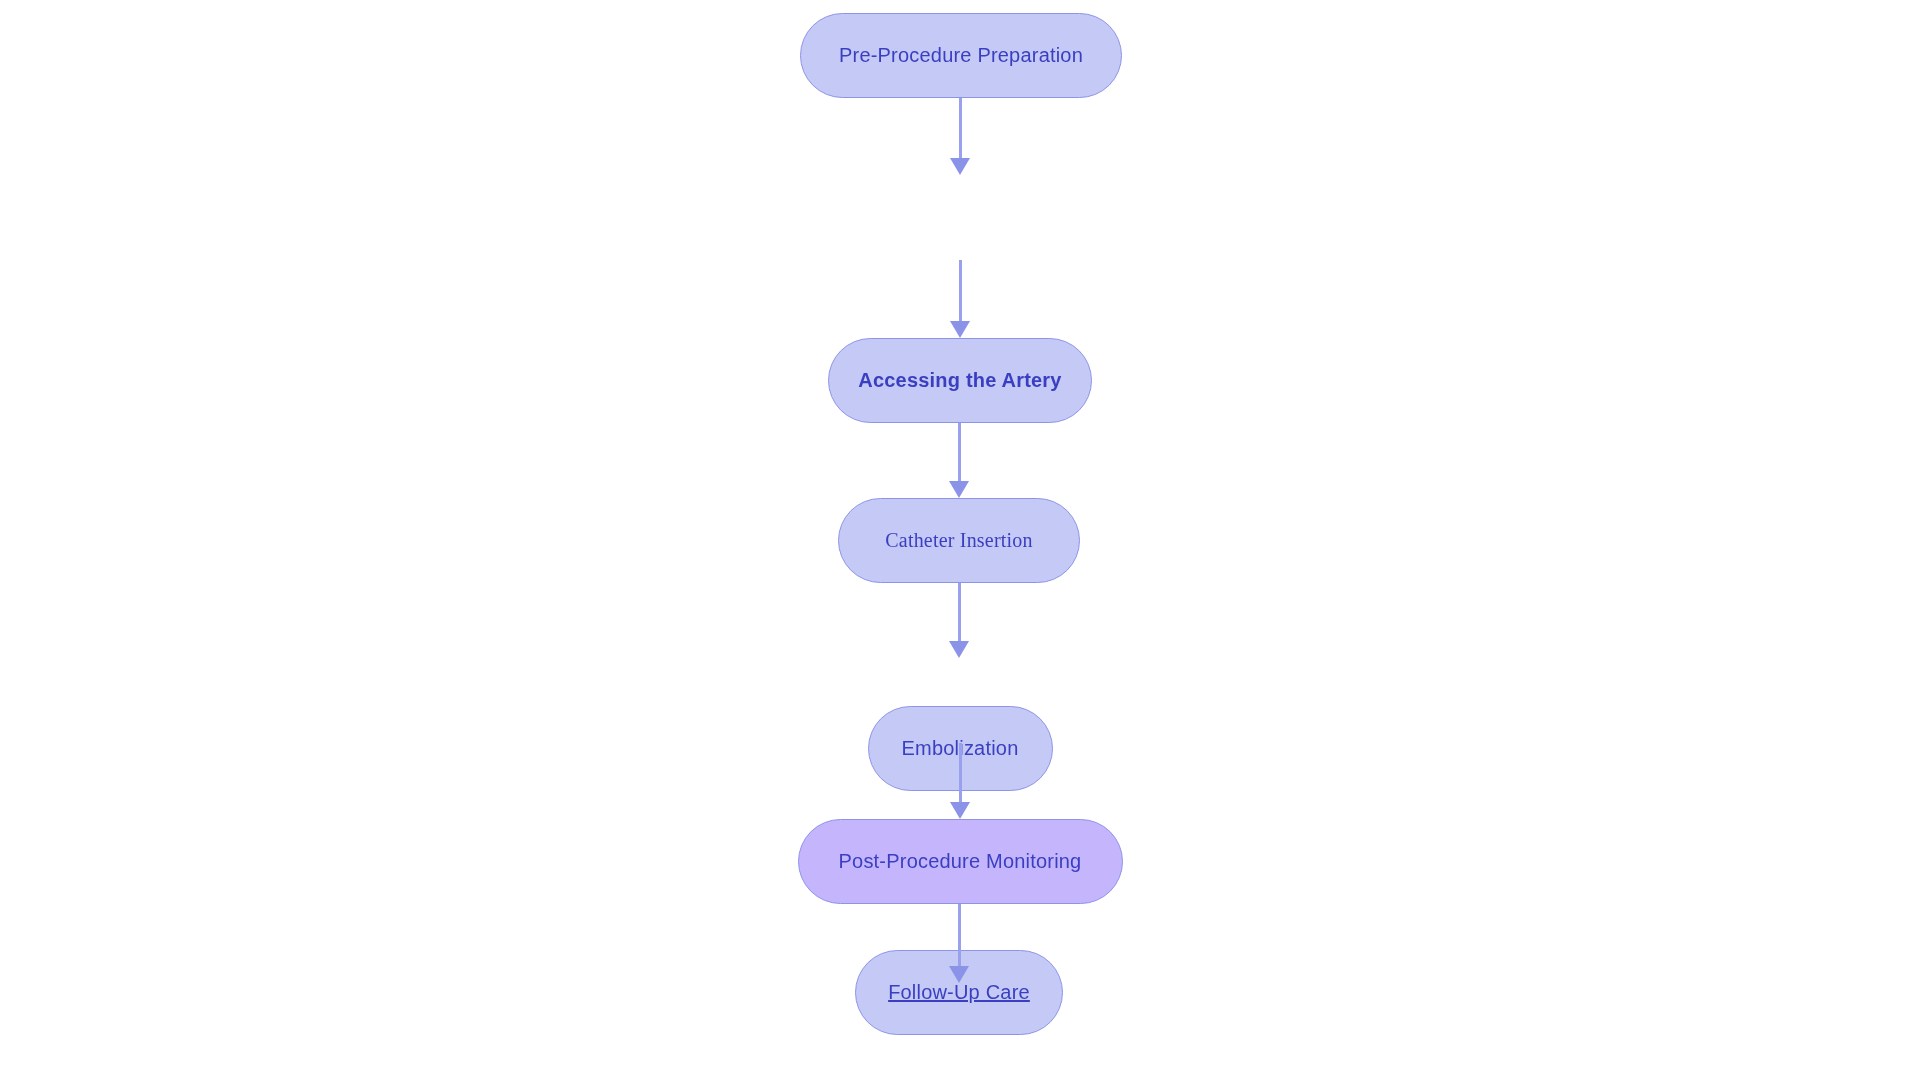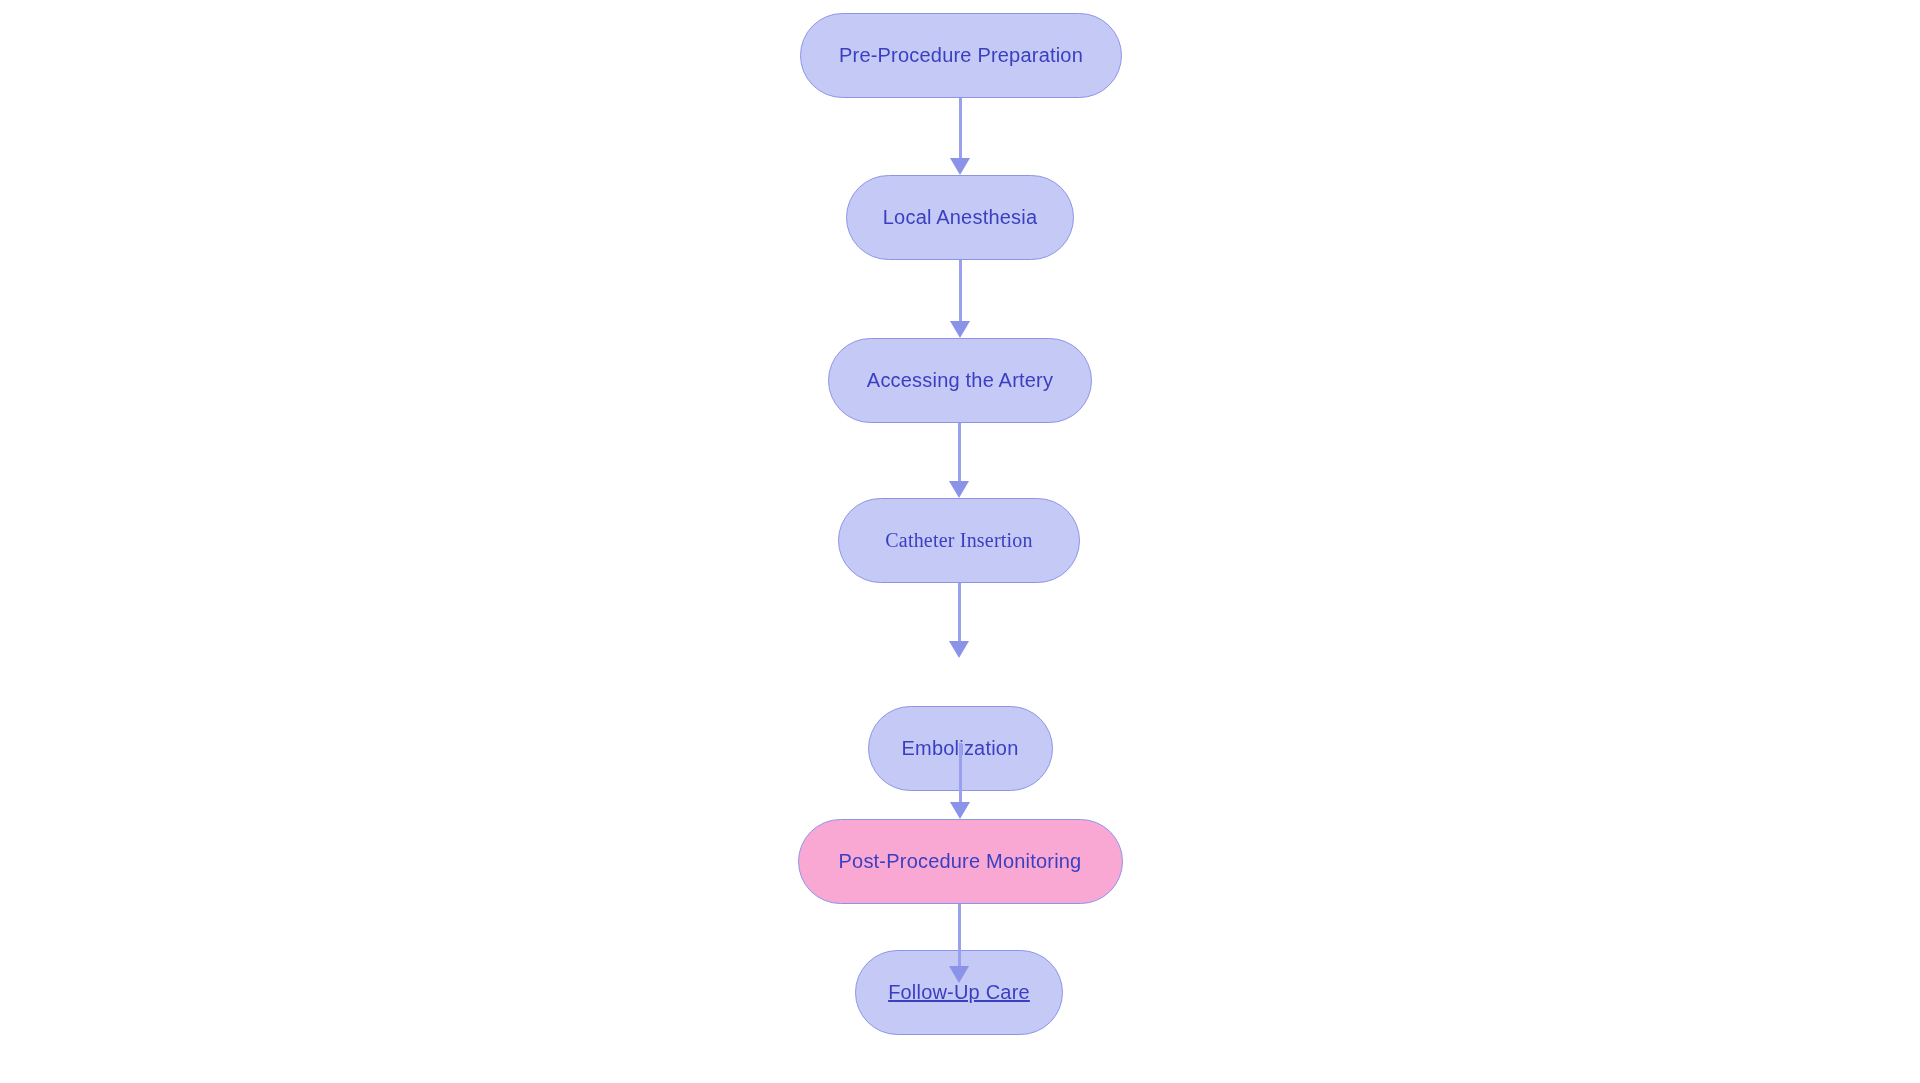--- a/index.html
+++ b/index.html
@@ -46,33 +46,30 @@
     border-top: 17px solid #8b93e9;
   }
 </style>
 </head>
 <body>
 
 <div id="canvas" style="background: rgb(255, 255, 255);">
     <div class="node" style="left: 800px; top: 12.5px; width: 322px; height: 85px; background: rgb(197, 201, 245); border-color: rgb(141, 148, 232); color: rgb(58, 63, 193);">
       <span>Pre-Procedure Preparation</span>
     </div>
-    <div class="node" style="left: 846px; top: 174.5px; width: 228px; height: 85px; background: rgb(197, 201, 245); border-color: rgb(141, 148, 232); color: rgb(58, 63, 193);">
-      <span>Local Anesthesia</span>
-    </div>
-    <div class="node" style="left: 828px; top: 337.5px; width: 264px; height: 85px; background: rgb(197, 201, 245); border-color: rgb(141, 148, 232); color: rgb(58, 63, 193);">
+    <div class="node" style="left: 828px; top: 337.5px; width: 264px; height: 85px; background: rgb(197, 201, 245); border-color: rgb(141, 148, 232); color: rgb(58, 63, 193); font-weight: bold;">
       <span>Accessing the Artery</span>
     </div>
     <div class="node" style="left: 838px; top: 497.5px; width: 242px; height: 85px; background: rgb(197, 201, 245); border-color: rgb(141, 148, 232); color: rgb(58, 63, 193); font-family: Liberation Serif, serif;">
       <span>Catheter Insertion</span>
     </div>
     <div class="node" style="left: 867.5px; top: 657.5px; width: 185px; height: 85px; background: rgb(197, 201, 245); border-color: rgb(141, 148, 232); color: rgb(58, 63, 193); margin-top: 48px;">
       <span>Embolization</span>
     </div>
-    <div class="node" style="left: 797.5px; top: 818.5px; width: 325px; height: 85px; background: #f9a8d4; border-color: rgb(141, 148, 232); color: rgb(58, 63, 193);">
+    <div class="node" style="left: 797.5px; top: 818.5px; width: 325px; height: 85px; background: #c4b5fd; border-color: rgb(141, 148, 232); color: rgb(58, 63, 193);">
       <span>Post-Procedure Monitoring</span>
     </div>
     <div class="node" style="left: 855px; top: 950px; width: 208px; height: 85px; background: rgb(197, 201, 245); border-color: rgb(141, 148, 232); color: rgb(58, 63, 193); text-decoration: underline;">
       <span>Follow-Up Care</span>
     </div>
     <div class="edge-line" style="left: 959px; top: 97.5px; height: 62px; background: rgb(153, 160, 238);"></div>
     <div class="edge-head" style="left: 950px; top: 157.5px; border-top-color: rgb(139, 147, 233);"></div>
     <div class="edge-line" style="left: 958.5px; top: 259.5px; height: 63px; background: rgb(153, 160, 238);"></div>
     <div class="edge-head" style="left: 949.5px; top: 320.5px; border-top-color: rgb(139, 147, 233);"></div>
     <div class="edge-line" style="left: 958px; top: 422.5px; height: 60px; background: rgb(153, 160, 238);"></div>

